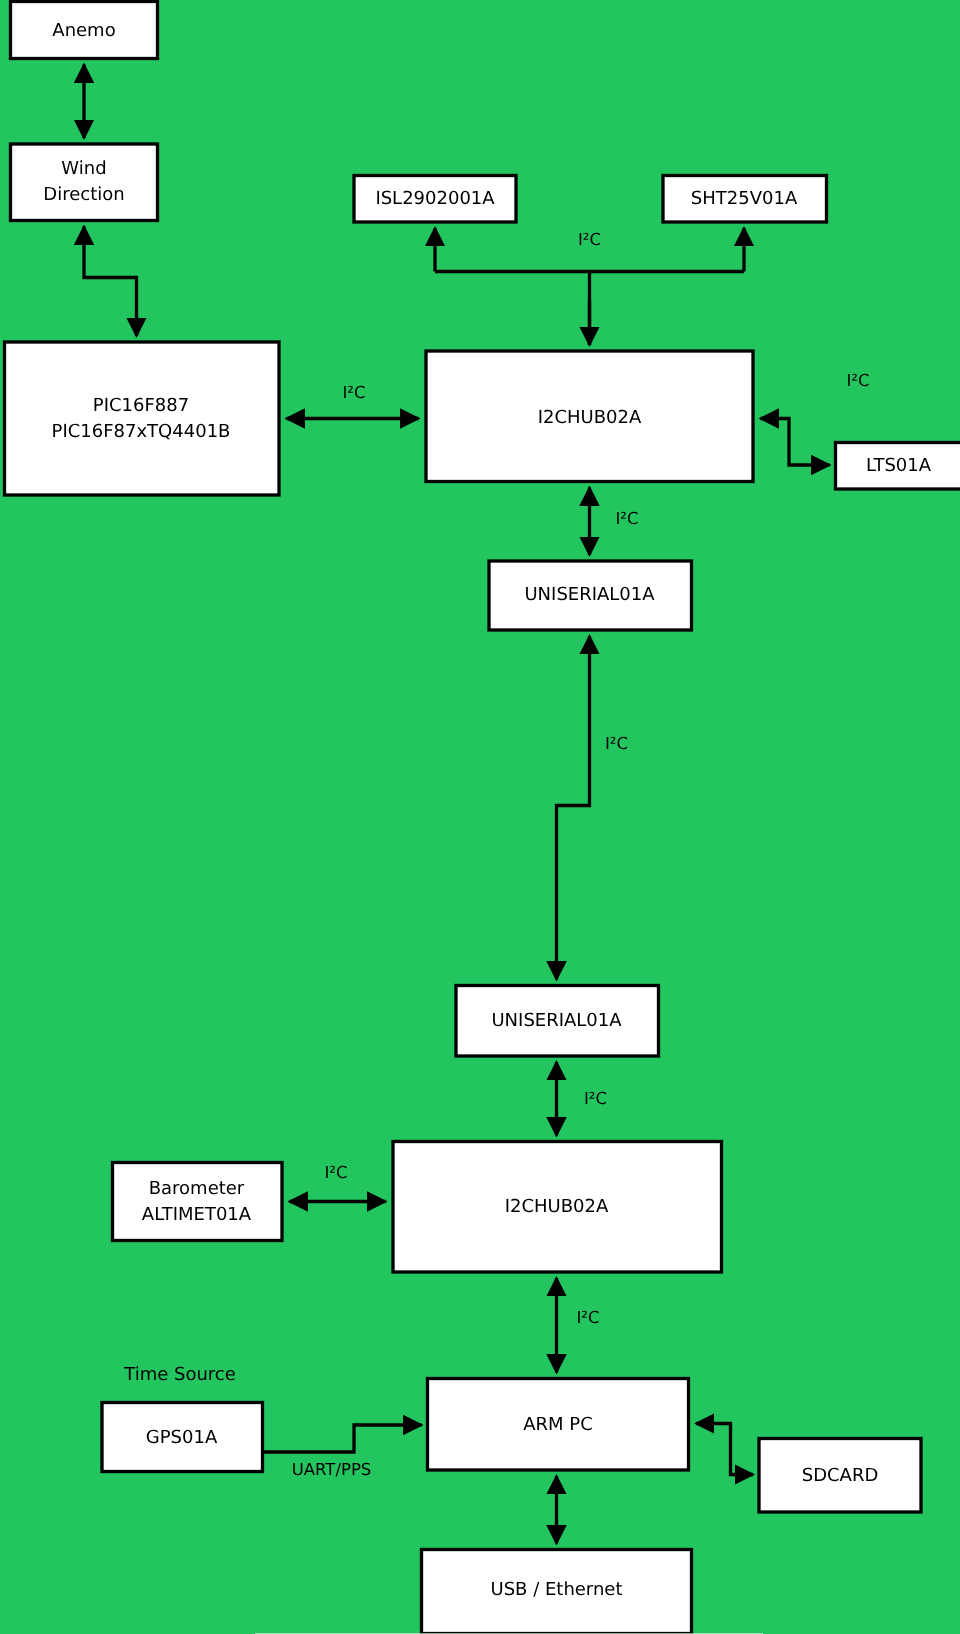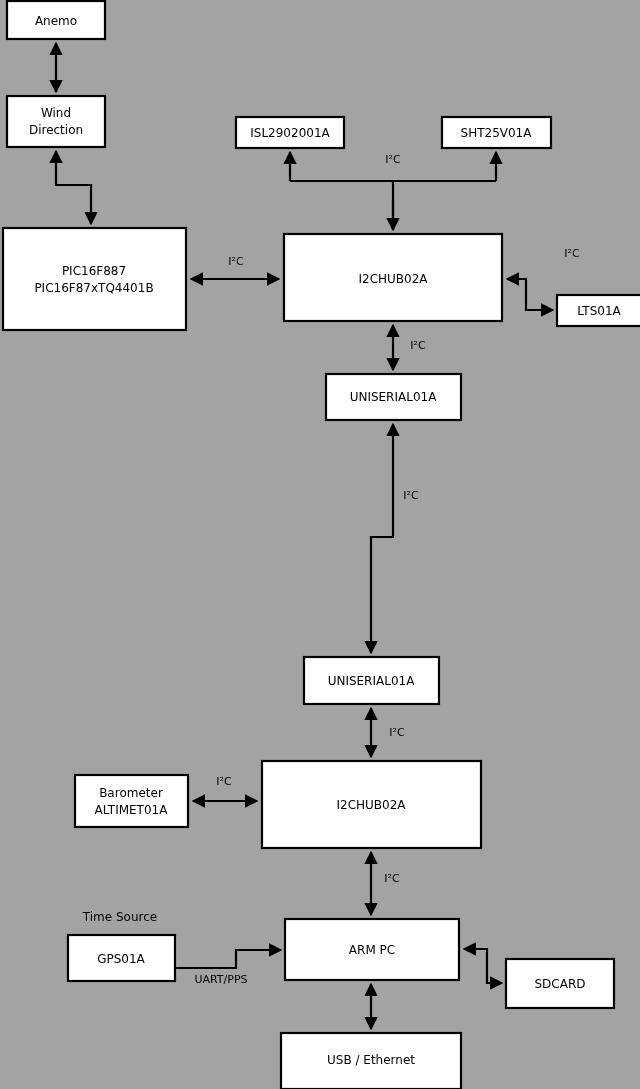--- a/index.html
+++ b/index.html
@@ -7,21 +7,21 @@
     padding: 0;
     background: #ffffff;
   }
   body {
     font-family: "DejaVu Sans", sans-serif;
   }
   #diagram-root {
     position: relative;
     width: 640px;
     height: 1089px;
-    background: #a3a3a3;
+    background: #22c55e;
     overflow: hidden;
   }
   svg#diagram-svg {
     position: absolute;
     left: 0;
     top: 0;
     width: 640px;
     height: 1089px;
   }
   .node-rect {

